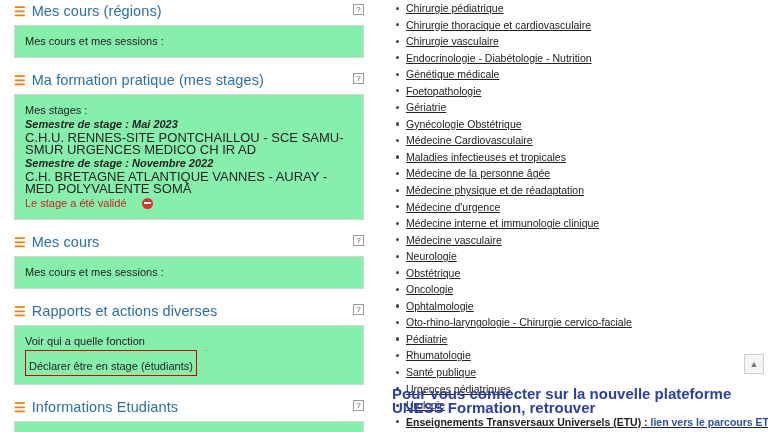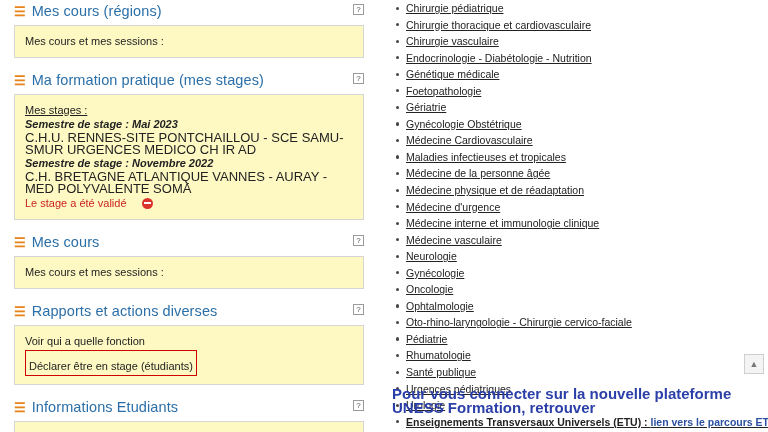--- a/index.html
+++ b/index.html
@@ -63,35 +63,34 @@
     border: 1px solid #9a9a9a;
     color: #555;
     font-size: 8px;
     line-height: 10px;
     text-align: center;
     background: #fff;
     box-sizing: border-box;
   }
   .panel-body {
     border: 1px solid #d5d5d5;
-    background: #fef9c3;
+    background: #86efac;
     padding: 8px 10px;
     box-sizing: border-box;
     min-height: 22px;
   }
   .body-line {
     font-size: 11px;
     color: #222;
     line-height: 15px;
   }
   .stage-label {
     font-size: 11px;
     color: #222;
     line-height: 14px;
-    text-decoration: underline;
   }
   .stage-sem {
     font-size: 11px;
     font-style: italic;
     font-weight: bold;
     color: #222;
     line-height: 15px;
   }
   .stage-place {
     font-size: 13px;
@@ -316,21 +315,21 @@
       <li>Gériatrie</li>
       <li>Gynécologie Obstétrique</li>
       <li>Médecine Cardiovasculaire</li>
       <li>Maladies infectieuses et tropicales</li>
       <li>Médecine de la personne âgée</li>
       <li>Médecine physique et de réadaptation</li>
       <li>Médecine d'urgence</li>
       <li>Médecine interne et immunologie clinique</li>
       <li>Médecine vasculaire</li>
       <li>Neurologie</li>
-      <li>Gynécologie</li>
+      <li>Obstétrique</li>
       <li>Oncologie</li>
       <li>Ophtalmologie</li>
       <li>Oto-rhino-laryngologie - Chirurgie cervico-faciale</li>
       <li>Pédiatrie</li>
       <li>Rhumatologie</li>
       <li>Santé publique</li>
       <li>Urgences pédiatriques</li>
       <li>Urologie</li>
       <li class="bold">
         <span>Enseignements Transversaux Universels (ETU) : </span><span class="lnk">lien vers le parcours ETU</span>

